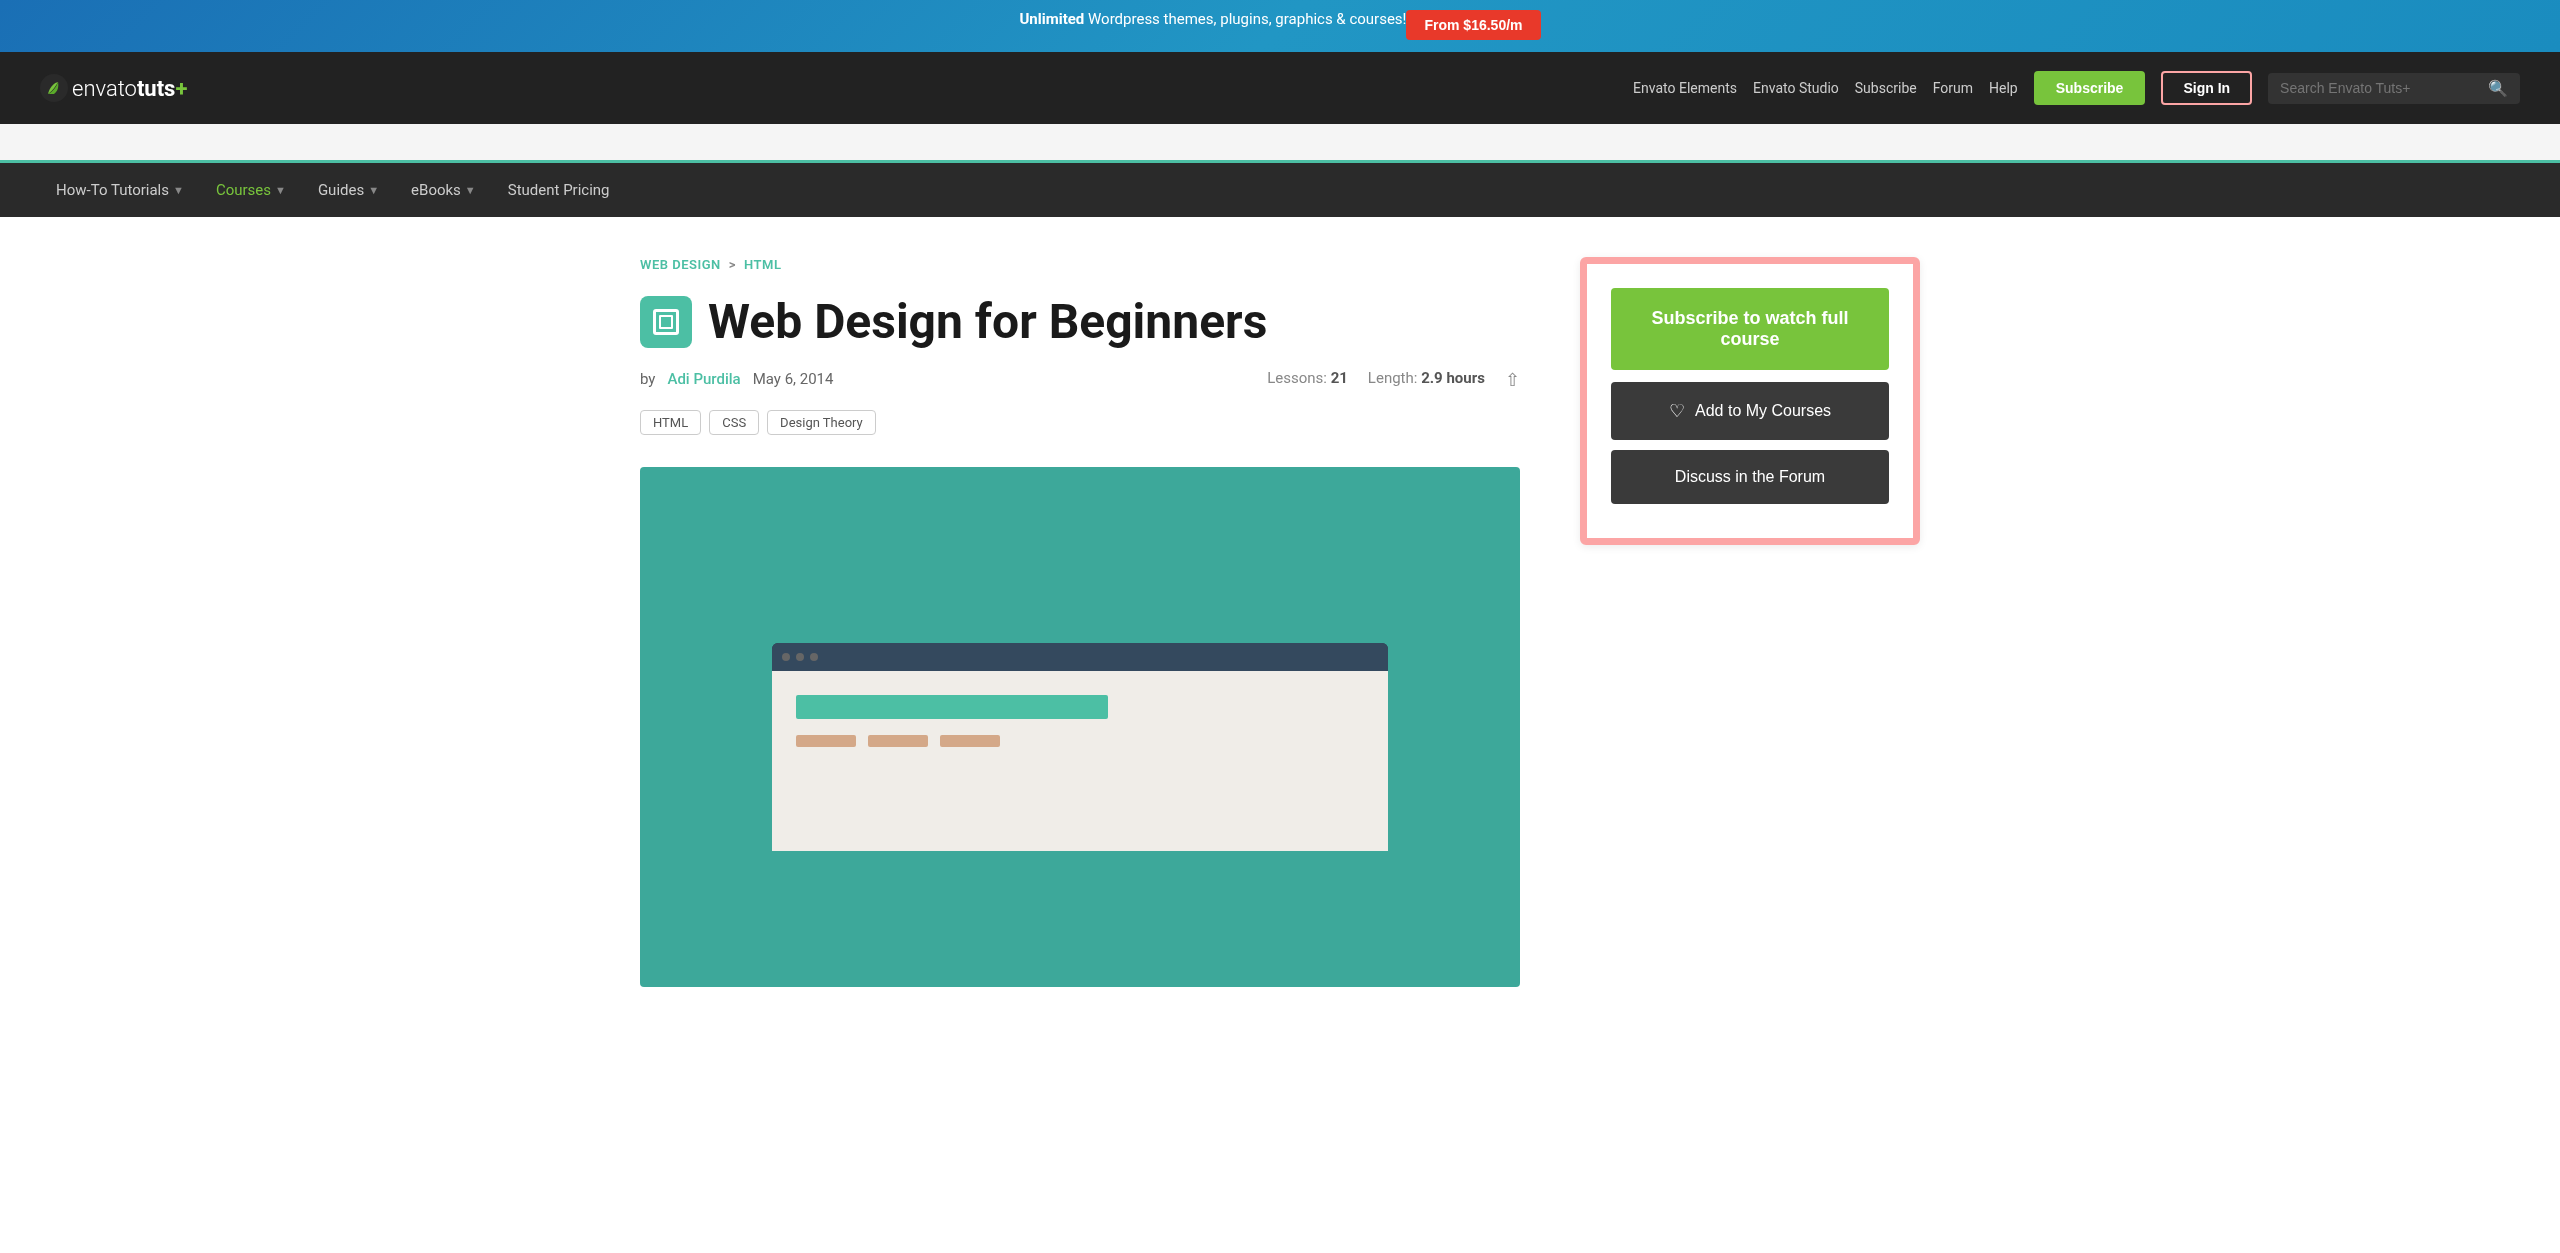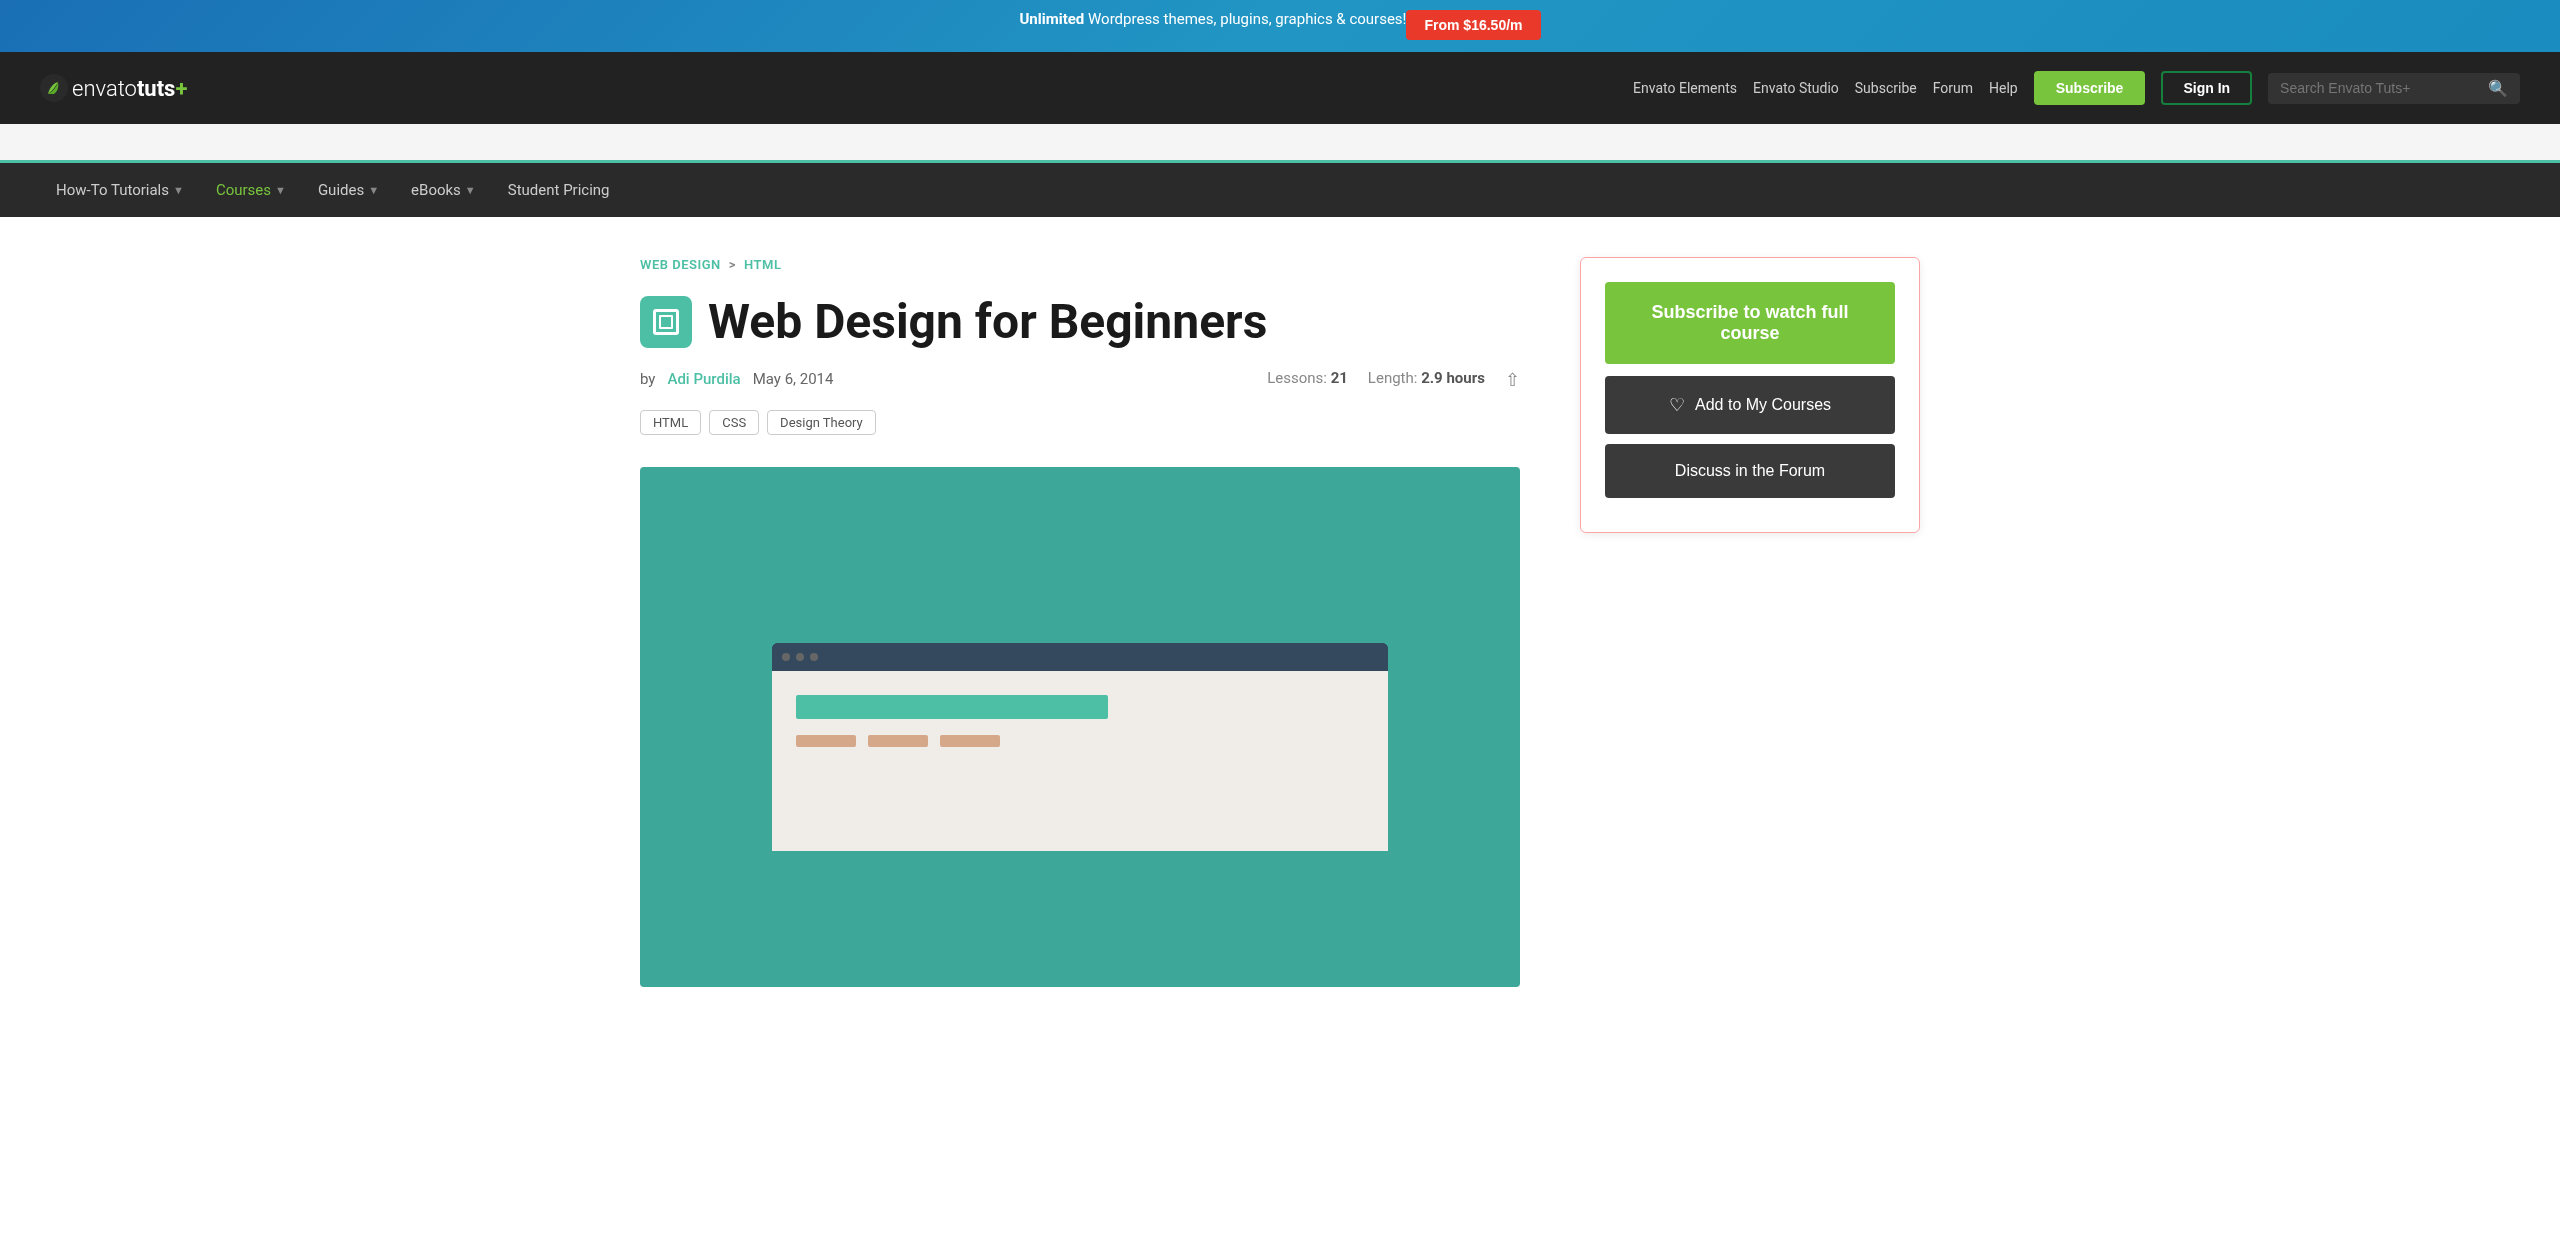--- a/index.html
+++ b/index.html
@@ -75,21 +75,21 @@
       border: none;
       padding: 9px 22px;
       border-radius: 4px;
       font-size: 14px;
       font-weight: 600;
       cursor: pointer;
     }
     .signin-btn {
       background: transparent;
       color: white;
-      border: 2px solid #15803d;
+      border: 2px solid #fca5a5;
       padding: 7px 20px;
       border-radius: 4px;
       font-size: 14px;
       font-weight: 600;
       cursor: pointer;
     }
     .search-box {
       display: flex;
       align-items: center;
       background: #333;
@@ -327,21 +327,21 @@
       margin-bottom: 10px;
       display: flex;
       align-items: center;
       justify-content: center;
       gap: 10px;
       text-align: center;
     }
     .heart-icon { font-size: 18px; }
     .sidebar-card {
       background: white;
-      border: 1px solid #fca5a5;
+      border: 7px solid #fca5a5;
       border-radius: 6px;
       padding: 24px;
       box-shadow: 0 2px 8px rgba(0,0,0,0.08);
     }
   </style>
 </head>
 <body>
 
 <div class="top-banner">
   <span>

